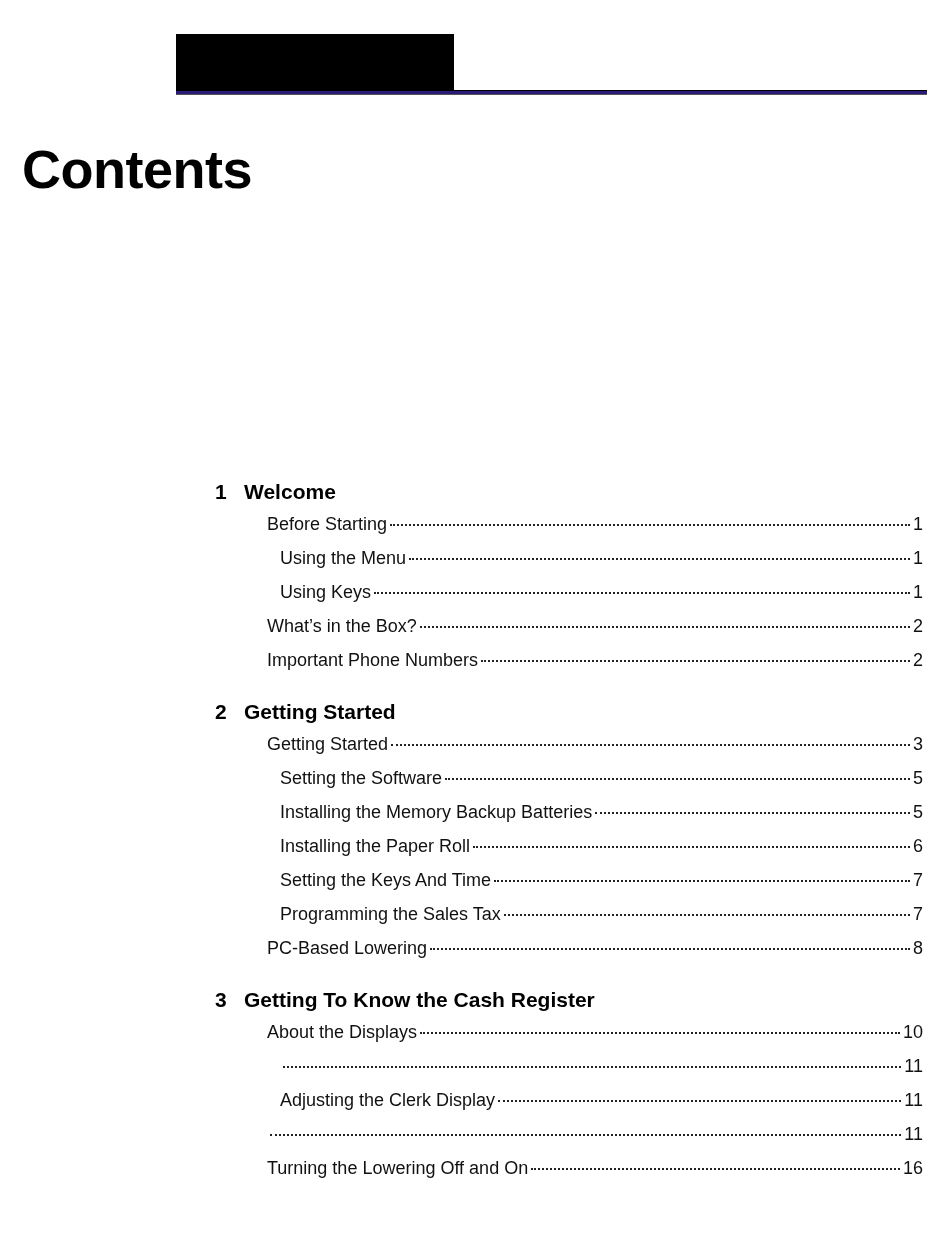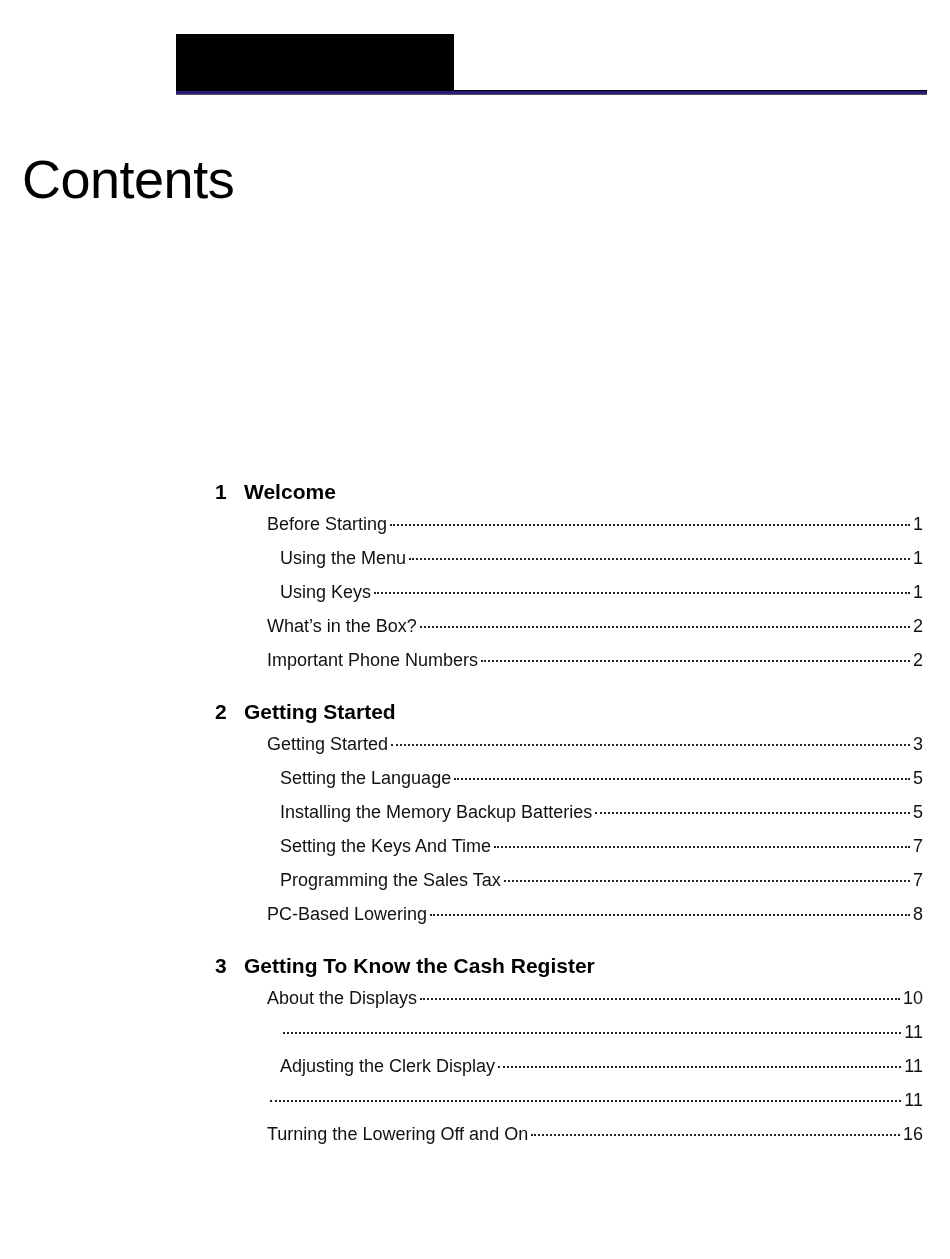--- a/index.html
+++ b/index.html
@@ -30,23 +30,23 @@
       width: 751px;
       height: 5px;
       background: #2a1a7a;
       border-top: 1px solid #000;
       border-bottom: 1px solid #555;
       box-sizing: border-box;
     }
     .page-title {
       position: absolute;
       left: 22px;
-      top: 146px;
+      top: 136px;
       font-size: 54px;
-      font-weight: normal;
+      font-weight: bold;
       letter-spacing: -0.5px;
       color: #000;
       margin: 0;
       line-height: 66px;
     }
     .toc {
       position: absolute;
       left: 215px;
       top: 480px;
       width: 708px;
@@ -143,28 +143,33 @@
     <div class="chapter-heading">
       <span class="chapter-num">2</span>
       <span>Getting Started</span>
     </div>
     <div class="entry level-1">
       <span class="label">Getting Started</span>
       <span class="leader"></span>
       <span class="page">3</span>
     </div>
     <div class="entry level-2">
-      <span class="label">Setting the Language</span>
+      <span class="label">Setting the Software</span>
       <span class="leader"></span>
       <span class="page">5</span>
     </div>
     <div class="entry level-2">
       <span class="label">Installing the Memory Backup Batteries</span>
       <span class="leader"></span>
       <span class="page">5</span>
+    </div>
+    <div class="entry level-2">
+      <span class="label">Installing the Paper Roll</span>
+      <span class="leader"></span>
+      <span class="page">6</span>
     </div>
     <div class="entry level-2">
       <span class="label">Setting the Keys And Time</span>
       <span class="leader"></span>
       <span class="page">7</span>
     </div>
     <div class="entry level-2">
       <span class="label">Programming the Sales Tax</span>
       <span class="leader"></span>
       <span class="page">7</span>

